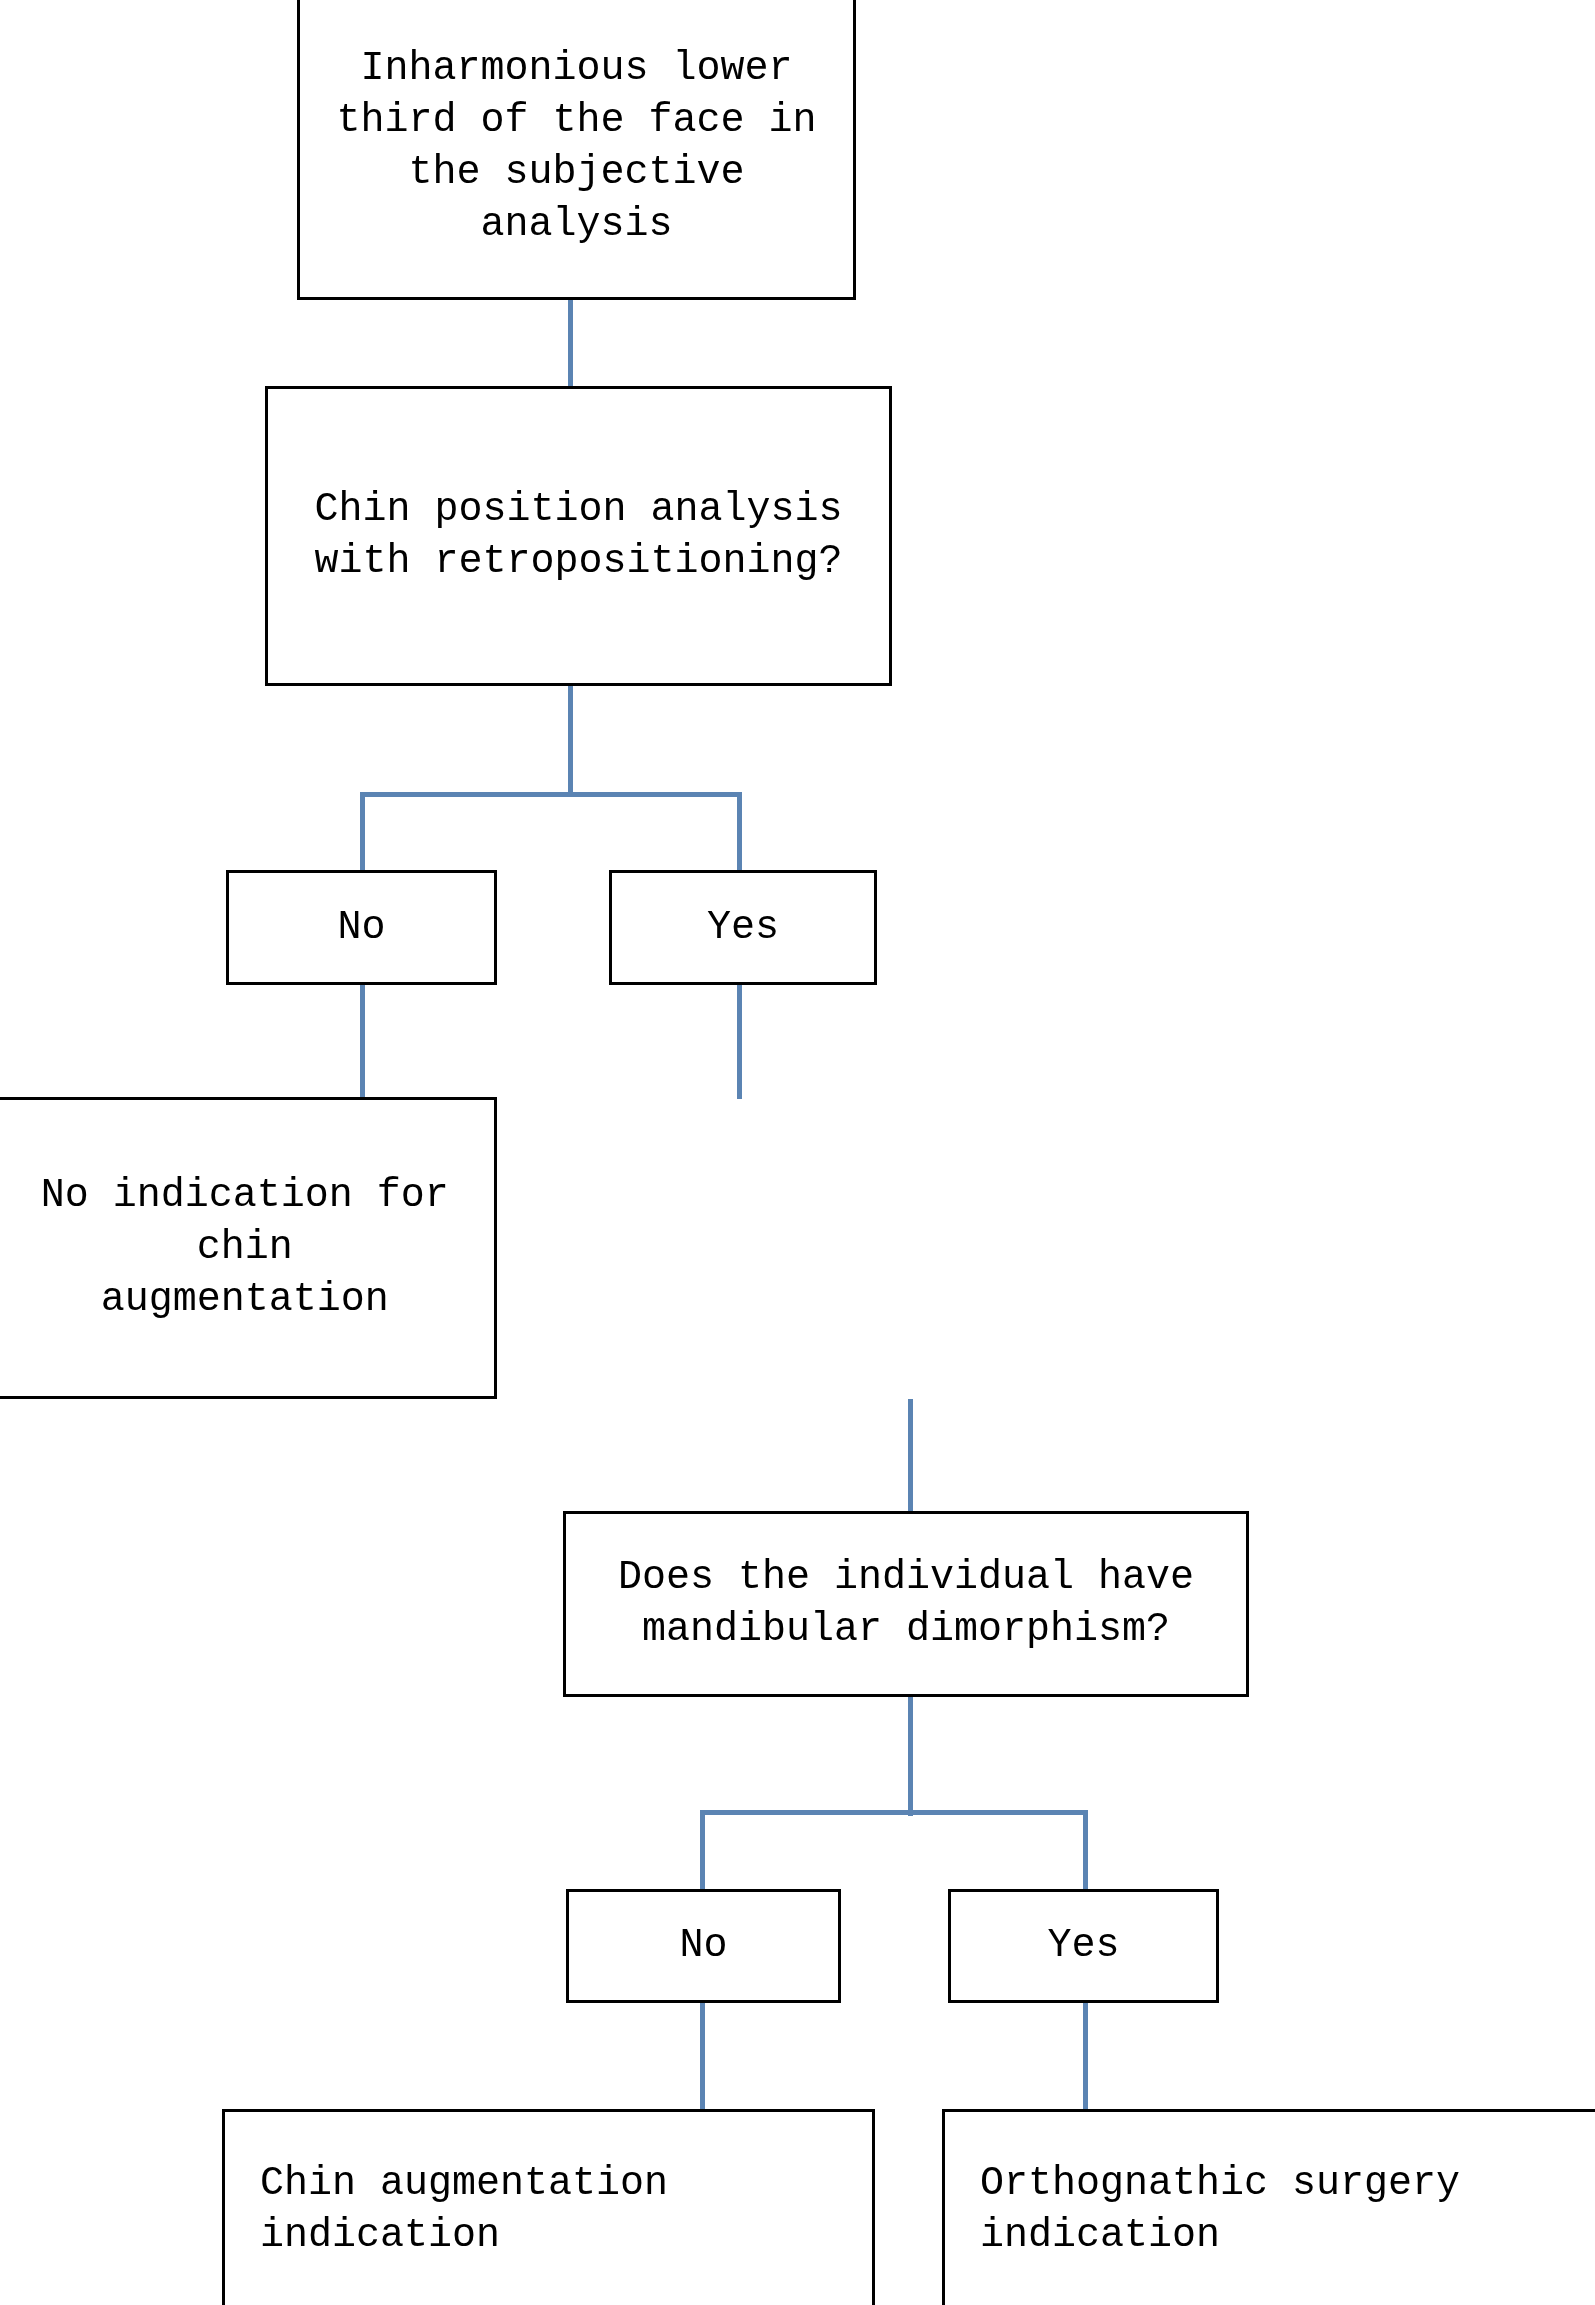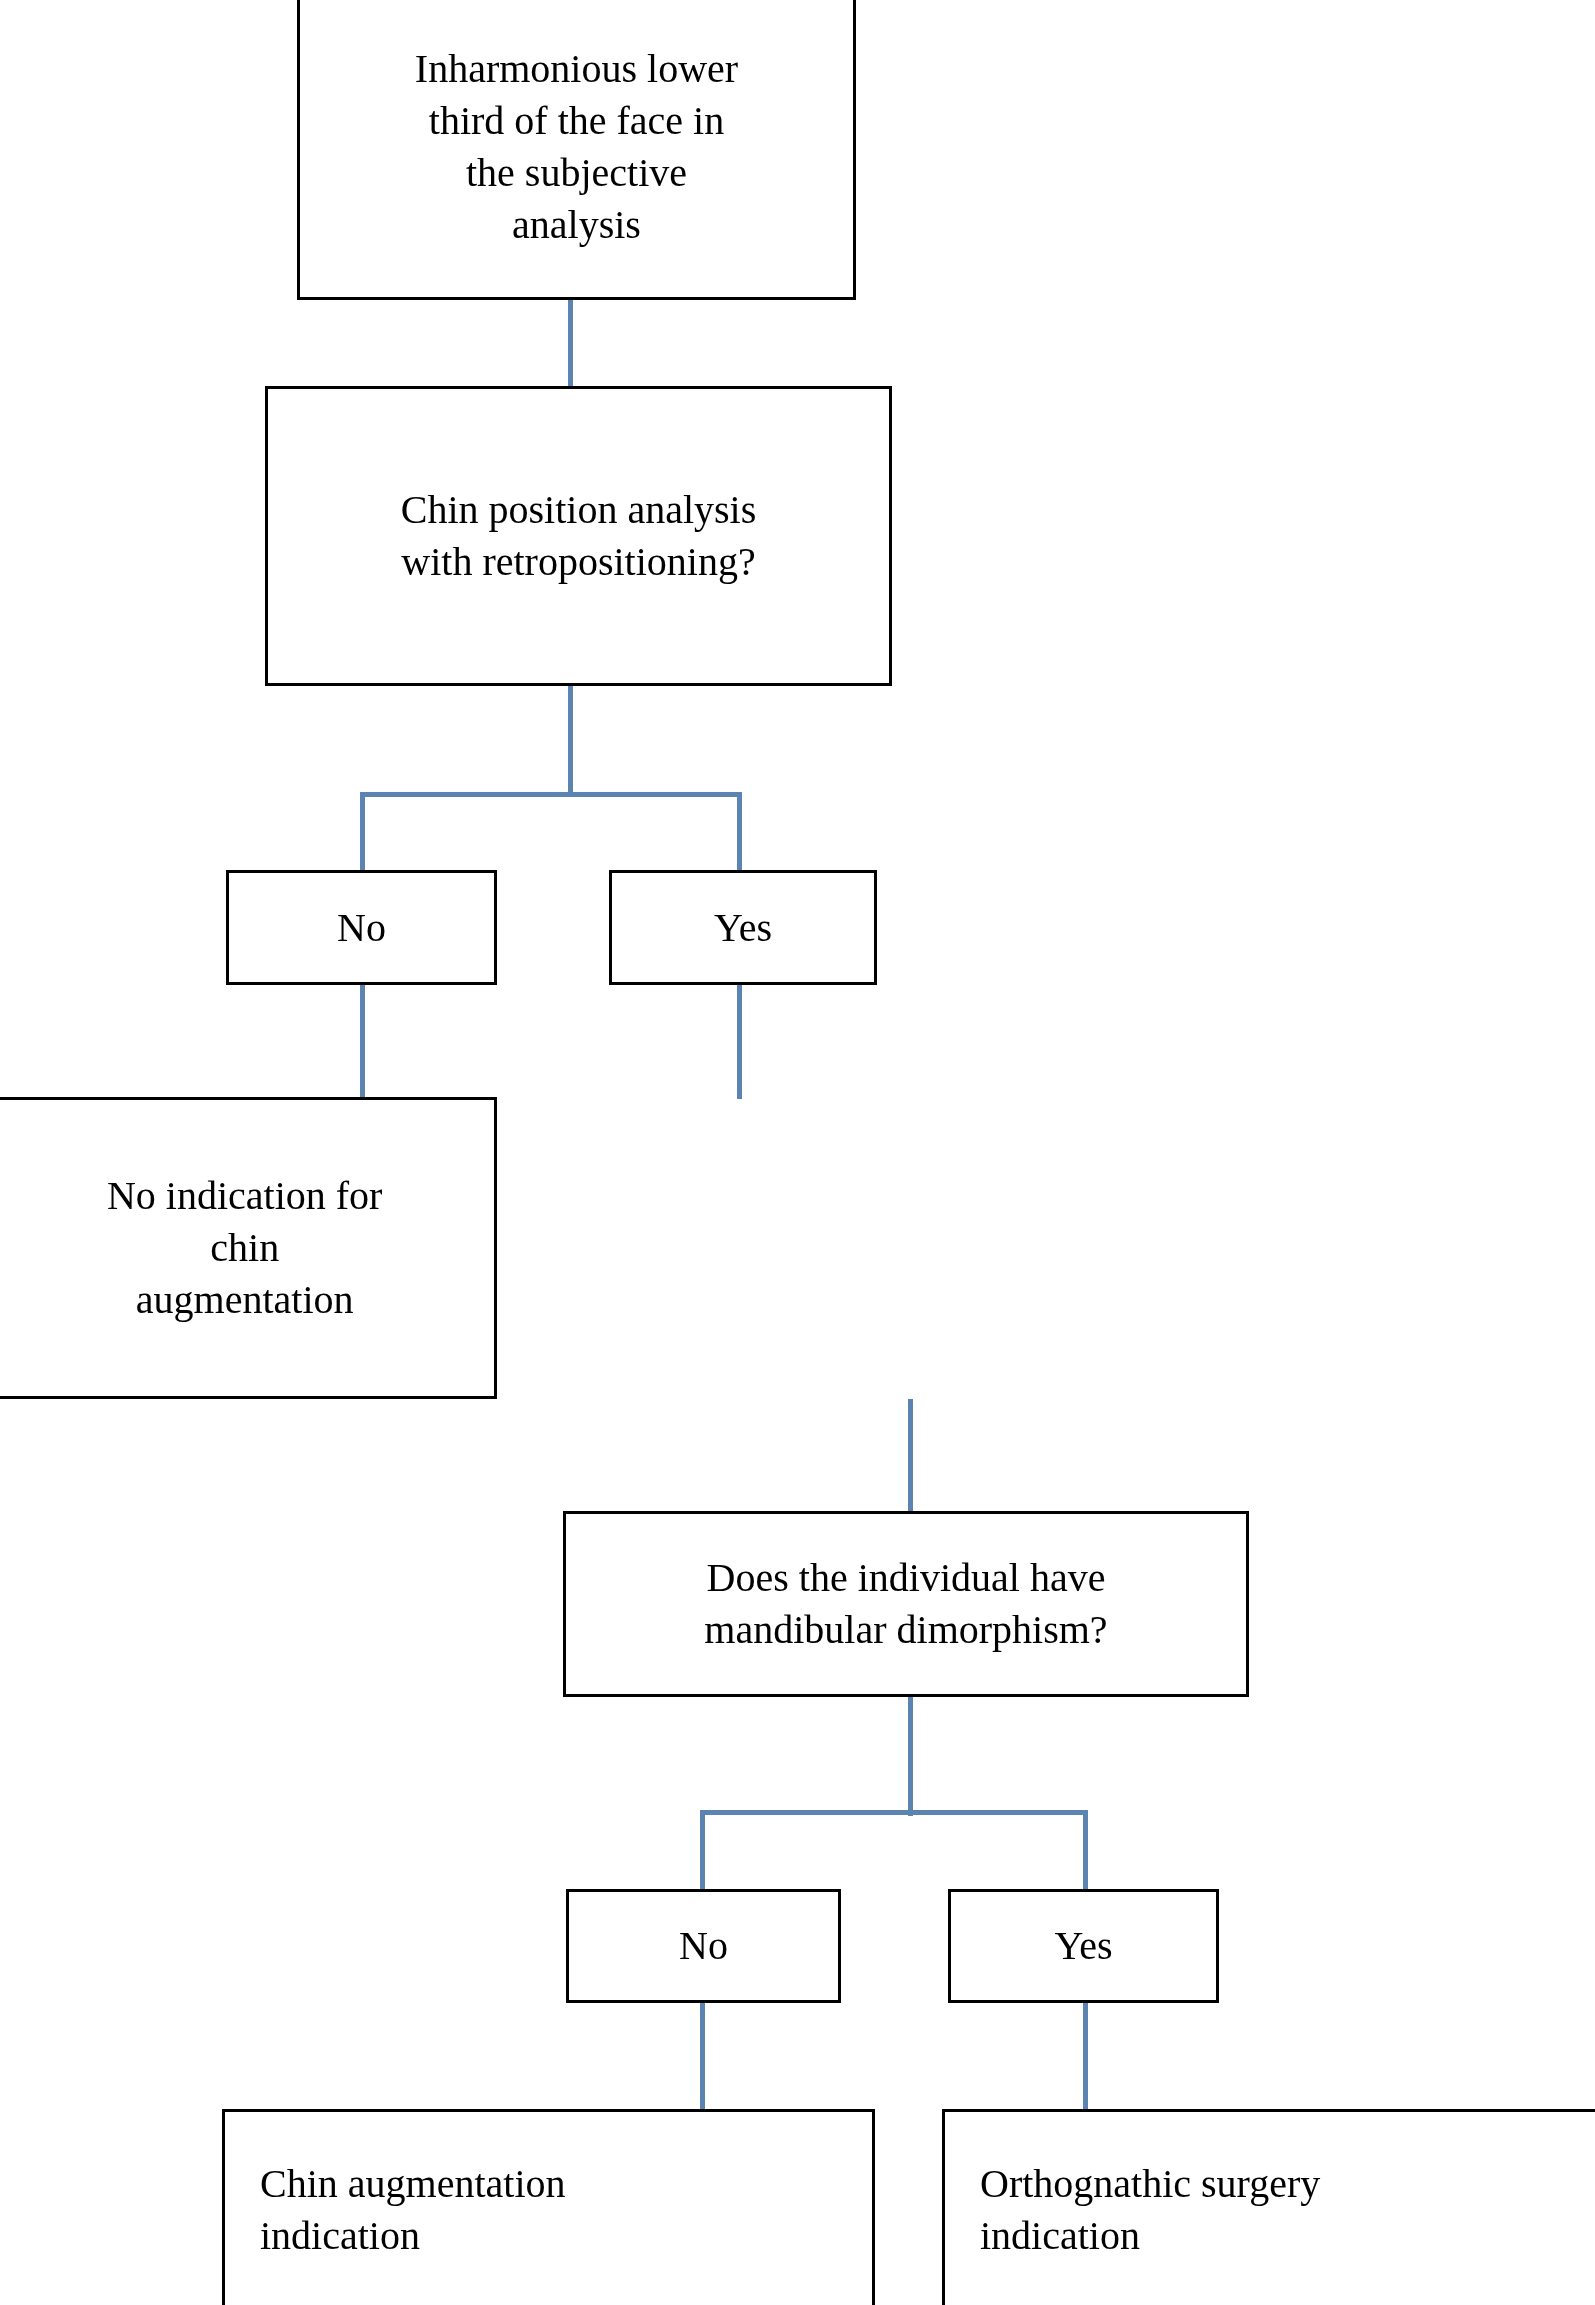--- a/index.html
+++ b/index.html
@@ -6,21 +6,21 @@
     margin: 0;
     padding: 0;
     background: #ffffff;
   }
   #page {
     position: relative;
     width: 1596px;
     height: 2305px;
     background: #ffffff;
     overflow: hidden;
-    font-family: Liberation Serif, serif;
+    font-family: Liberation Mono, monospace;
   }
   .node {
     position: absolute;
     box-sizing: border-box;
     border: 3.9px solid #000000;
     background: #ffffff;
     display: flex;
     align-items: center;
     justify-content: center;
     z-index: 2;

